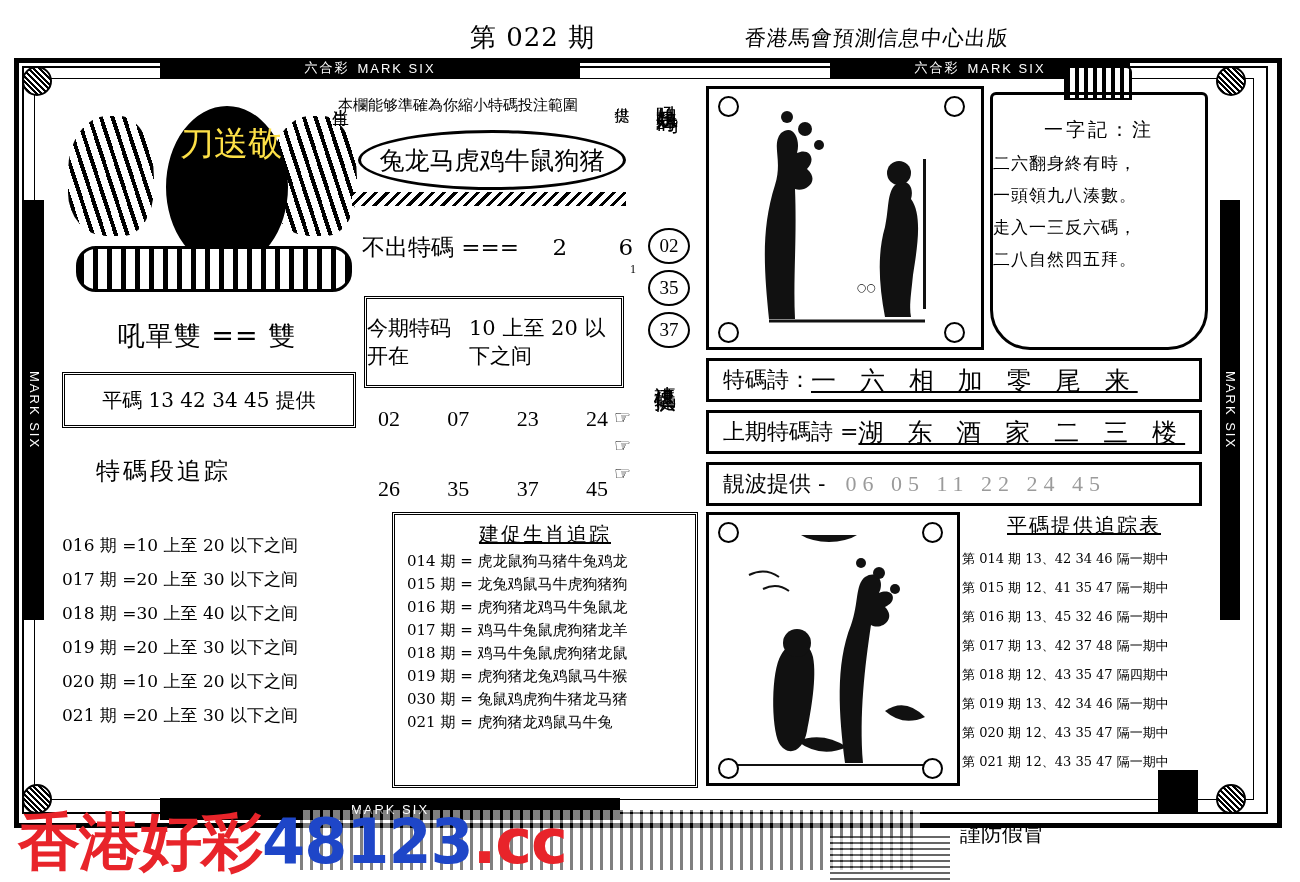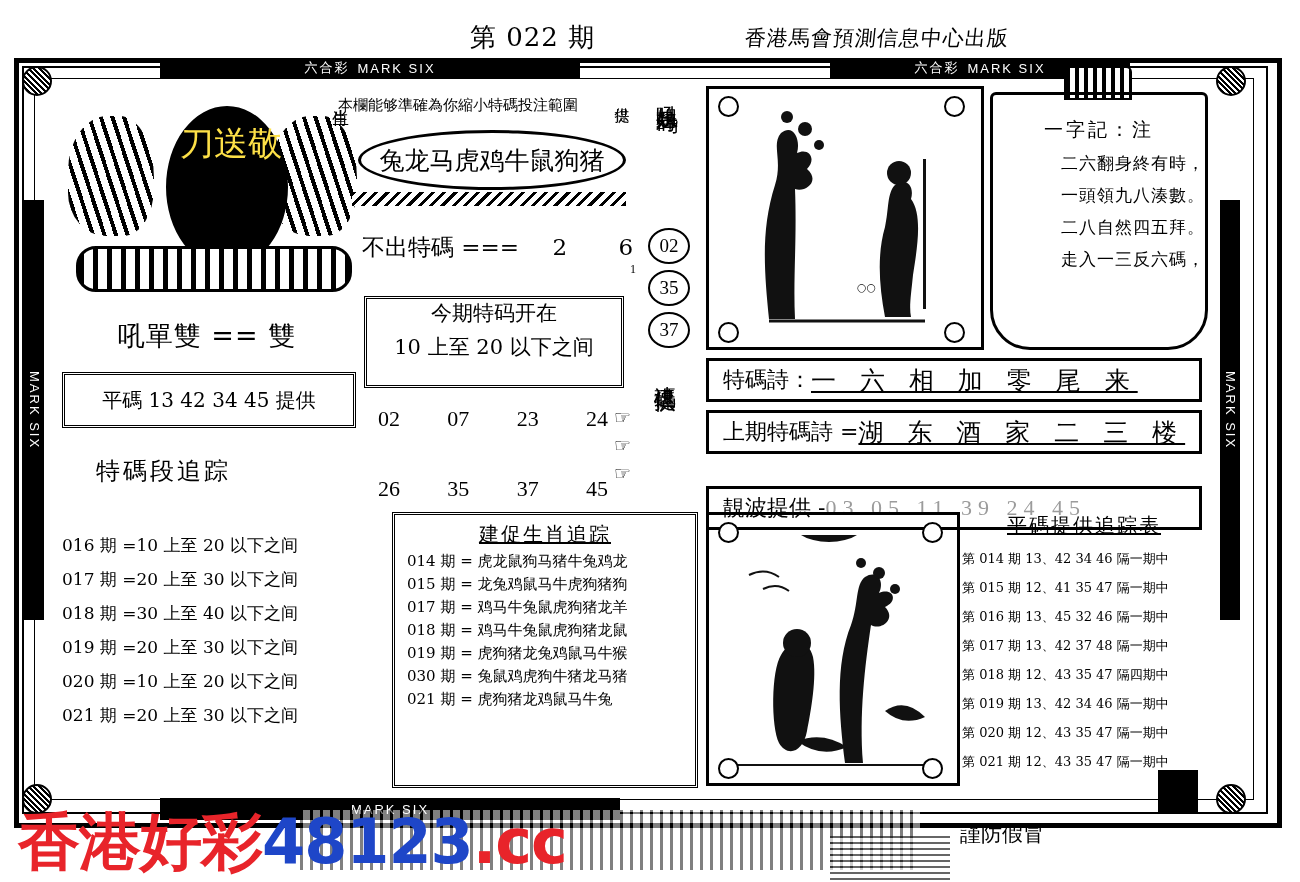--- a/index.html
+++ b/index.html
@@ -55,21 +55,21 @@
   .cn-note{position:absolute;left:338px;top:96px;width:300px;font-size:15px;font-family:"DejaVu Serif",serif;}
   .zodiac-oval{position:absolute;left:358px;top:130px;width:262px;height:54px;border:3px solid #000;border-radius:50%;
                display:flex;align-items:center;justify-content:center;font-size:25px;font-family:"DejaVu Serif",serif;}
   .zig{position:absolute;left:352px;top:192px;width:274px;height:14px;
        background:repeating-linear-gradient(135deg,#000 0 3px,#fff 3px 8px);}
   .nospecial{position:absolute;left:362px;top:232px;font-size:23px;font-family:"DejaVu Serif",serif;}
   .nospecial .nums{letter-spacing:22px;margin-left:26px;}
   .tiny1{position:absolute;left:630px;top:262px;font-size:12px;font-family:"Liberation Serif",serif;}
 
   .range-box{position:absolute;left:364px;top:296px;width:254px;height:86px;border:3px double #000;
-             display:flex;flex-direction:column;align-items:center;justify-content:flex-start;gap:6px;
+             display:flex;flex-direction:row;align-items:center;justify-content:flex-end;gap:6px;
              font-size:21px;font-family:"DejaVu Serif",serif;}
   .rowA{position:absolute;left:378px;top:406px;width:230px;display:flex;justify-content:space-between;
         font-size:22px;font-family:"Liberation Serif",serif;}
   .rowB{position:absolute;left:378px;top:476px;width:230px;display:flex;justify-content:space-between;
         font-size:22px;font-family:"Liberation Serif",serif;}
 
   .zodiac-track{position:absolute;left:392px;top:512px;width:300px;height:270px;border:3px double #000;}
   .zt-title{text-align:center;font-size:20px;font-family:"DejaVu Serif",serif;margin-top:6px;letter-spacing:2px;
             text-decoration:underline;}
   .zt-row{font-size:15px;font-family:"DejaVu Serif",serif;margin:4px 0 0 12px;white-space:nowrap;}
@@ -92,25 +92,25 @@
   .pic-box{position:absolute;border:3px solid #000;}
   .pic1{left:706px;top:86px;width:272px;height:258px;}
   .pic2{left:706px;top:512px;width:248px;height:268px;}
   .nail{position:absolute;width:17px;height:17px;border:2px solid #000;border-radius:50%;background:#fff;}
 
   .scroll{position:absolute;left:990px;top:92px;width:212px;height:252px;border:3px solid #000;
           border-radius:6px 6px 40px 40px;}
   .crown{position:absolute;left:1064px;top:66px;width:64px;height:30px;
          background:repeating-linear-gradient(90deg,#000 0 4px,#fff 4px 9px);border:2px solid #000;border-radius:6px 6px 0 0;}
   .scroll-title{text-align:center;font-size:19px;font-family:"DejaVu Serif",serif;margin-top:22px;letter-spacing:3px;}
-  .scroll-line{text-align:right;font-size:17px;font-family:Liberation Sans, sans-serif;margin-top:9px;letter-spacing:1px;padding-left:39px;}
+  .scroll-line{text-align:left;font-size:17px;font-family:Liberation Sans, sans-serif;margin-top:9px;letter-spacing:1px;}
 
   .bar{position:absolute;left:706px;width:496px;height:44px;border:3px solid #000;display:flex;align-items:center;
        padding-left:14px;box-sizing:border-box;font-family:"DejaVu Serif",serif;font-size:22px;}
-  .bar1{top:358px;} .bar2{top:410px;align-items:center;} .bar3{top:486px;}
+  .bar1{top:358px;} .bar2{top:410px;align-items:center;} .bar3{top:462px;gap:20px;}
   .bar .big{font-size:25px;letter-spacing:8px;text-decoration:underline;}
   .bar .faded{color:#9b9b9b;letter-spacing:6px;font-family:"Liberation Serif",serif;}
 
   .flat-table{position:absolute;left:962px;top:512px;width:244px;}
   .ft-title{text-align:center;font-size:20px;font-family:"DejaVu Serif",serif;letter-spacing:2px;
             text-decoration:underline;}
   .ft-row{font-size:13px;font-family:"DejaVu Serif",serif;margin-top:11px;white-space:nowrap;}
 
   
   .wm{position:absolute;left:18px;top:800px;font-size:62px;font-weight:bold;letter-spacing:-1px;
@@ -218,20 +218,21 @@
   <div class="ball b3">37</div>
 
   <div class="hand h1">☞</div>
   <div class="hand h2">☞</div>
   <div class="hand h3">☞</div>
 
   <div class="zodiac-track">
     <div class="zt-title">建促生肖追踪</div>
     <div class="zt-row">014 期 = 虎龙鼠狗马猪牛兔鸡龙</div>
     <div class="zt-row">015 期 = 龙兔鸡鼠马牛虎狗猪狗</div>
+    <div class="zt-row">016 期 = 虎狗猪龙鸡马牛兔鼠龙</div>
     <div class="zt-row">017 期 = 鸡马牛兔鼠虎狗猪龙羊</div>
     <div class="zt-row">018 期 = 鸡马牛兔鼠虎狗猪龙鼠</div>
     <div class="zt-row">019 期 = 虎狗猪龙兔鸡鼠马牛猴</div>
     <div class="zt-row">030 期 = 兔鼠鸡虎狗牛猪龙马猪</div>
     <div class="zt-row">021 期 = 虎狗猪龙鸡鼠马牛兔</div>
   </div>
 
   <div class="pic-box pic1">
     <svg width="266" height="252" viewBox="0 0 266 252">
       <path d="M60 230 C55 180 52 140 66 96 C74 70 62 56 72 44 C84 34 92 50 88 64 C100 58 108 70 98 80 C112 92 96 104 86 100 C88 150 84 190 86 230 Z" fill="#111"></path>
@@ -248,35 +249,35 @@
   <div class="nail" style="left:718px;top:96px"></div>
   <div class="nail" style="left:944px;top:96px"></div>
   <div class="nail" style="left:718px;top:322px"></div>
   <div class="nail" style="left:944px;top:322px"></div>
 
   <div class="crown"></div>
   <div class="scroll">
     <div class="scroll-title">一字記：注</div>
     <div class="scroll-line">二六翻身終有時，</div>
     <div class="scroll-line">一頭領九八湊數。</div>
+    <div class="scroll-line">走入一三反六碼，</div>
     <div class="scroll-line">二八自然四五拜。</div>
-    <div class="scroll-line">走入一三反六碼，</div>
   </div>
 
   <div class="bar bar1">
     <span>特碼詩：</span>
     <span class="big">一 六 相 加 零 尾 来</span>
   </div>
   <div class="bar bar2">
     <span>上期特碼詩 =</span>
     <span class="big">湖 东 酒 家 二 三 楼</span>
   </div>
   <div class="bar bar3">
     <span>靚波提供 -</span>
-    <span class="faded">03 05 11 39 24 45</span>
+    <span class="faded">06 05 11 22 24 45</span>
   </div>
 
   <div class="pic-box pic2">
     <svg width="242" height="262" viewBox="0 0 242 262">
       <path d="M92 20 a34 16 0 0 0 56 0" fill="#111"></path>
       <path d="M136 248 C130 200 126 150 142 110 C150 88 146 70 156 62 C168 54 176 66 170 78 C184 72 190 86 176 92 C188 104 172 116 162 110 C156 150 150 200 154 248 Z" fill="#111"></path>
       <circle cx="170" cy="58" r="6" fill="#111"></circle>
       <circle cx="186" cy="74" r="5" fill="#111"></circle>
       <circle cx="152" cy="48" r="5" fill="#111"></circle>
       <path d="M72 140 c10 -18 28 -16 32 2 c4 20 -2 54 -6 74 c-4 22 -20 26 -28 12 c-8 -16 -8 -72 2 -88 Z" fill="#111"></path>

